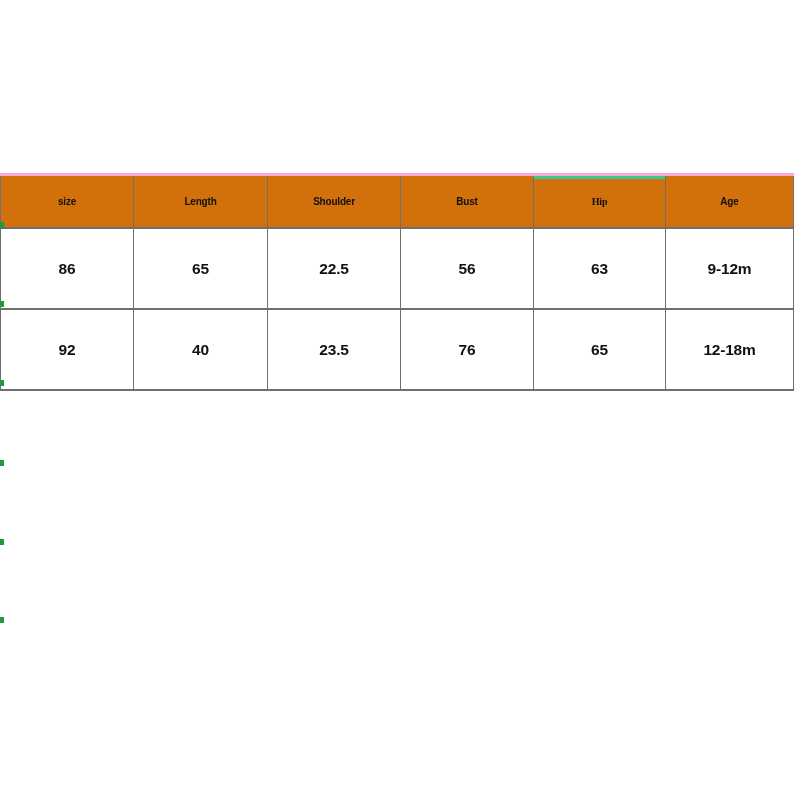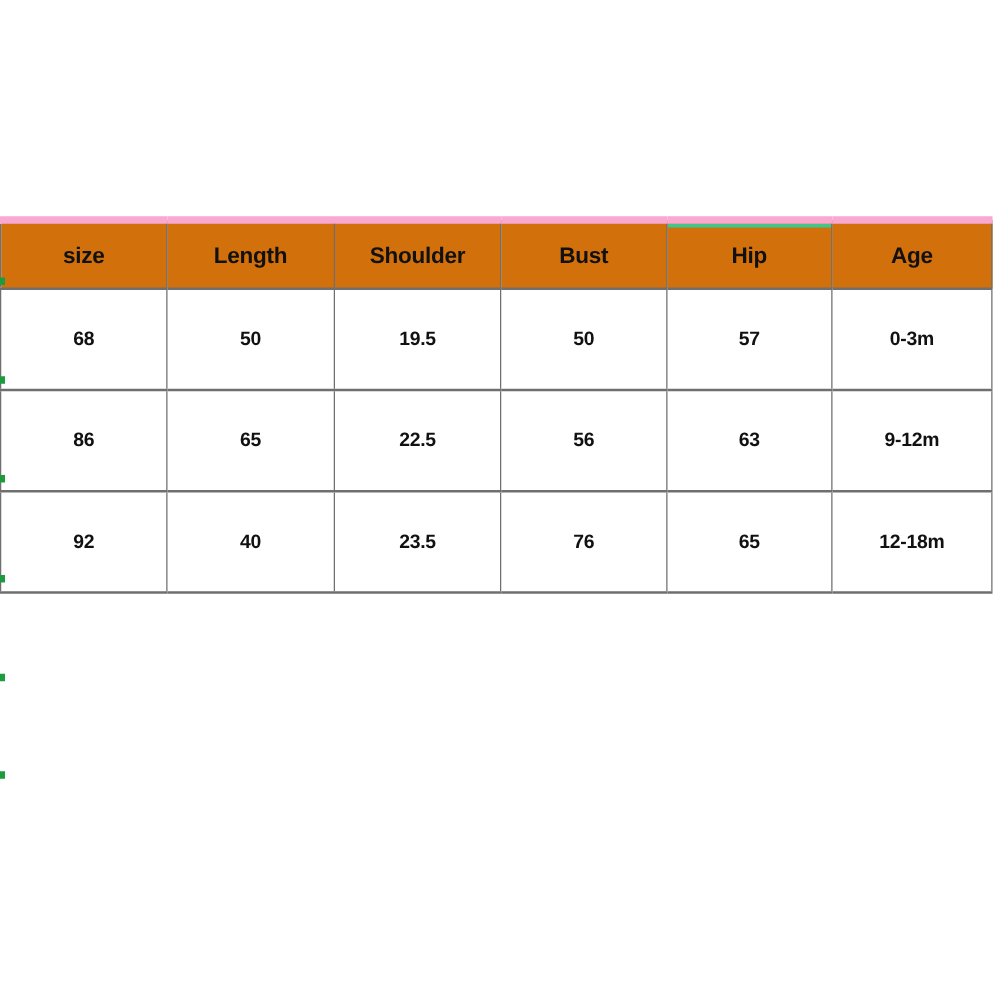--- a/index.html
+++ b/index.html
@@ -40,27 +40,28 @@
     font-weight: bold;
     color: #111111;
     padding: 0;
     margin: 0;
     letter-spacing: -0.2px;
   }
 
   table.size-chart thead th {
     background: #d2700c;
     height: 51px;
-    font-size: 18px;
+    font-size: 10px;
     border-bottom: 2px solid #6f6f6f;
-    border-top: 6px solid #f9a8d4;
+    border-top: 3px solid #f9a8d4;
   }
 
   table.size-chart thead th.hl-top {
     box-shadow: inset 0 3px 0 0 #3cc98b;
+    font-family: Liberation Serif, serif;
   }
 
   table.size-chart tbody td {
     background: #ffffff;
     height: 79px;
     font-size: 15.5px;
   }
 
   table.size-chart tbody tr:last-child td {
     border-bottom: 2px solid #6f6f6f;
@@ -103,28 +104,20 @@
         <th>size</th>
         <th>Length</th>
         <th>Shoulder</th>
         <th>Bust</th>
         <th class="hl-top">Hip</th>
         <th>Age</th>
       </tr>
     </thead>
     <tbody>
       <tr>
-        <td>68</td>
-        <td>50</td>
-        <td>19.5</td>
-        <td>50</td>
-        <td>57</td>
-        <td>0-3m</td>
-      </tr>
-      <tr>
         <td>86</td>
         <td>65</td>
         <td>22.5</td>
         <td>56</td>
         <td>63</td>
         <td>9-12m</td>
       </tr>
       <tr>
         <td>92</td>
         <td>40</td>

